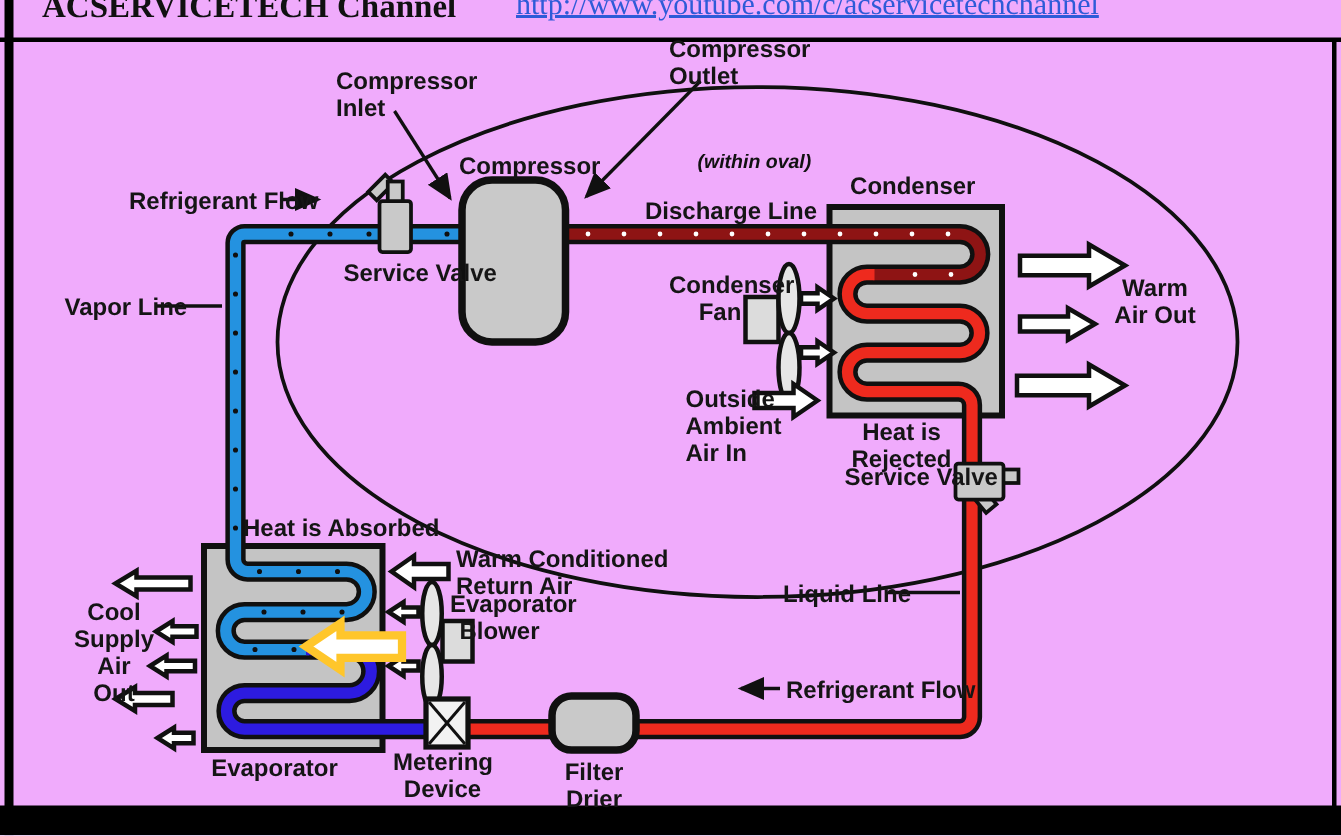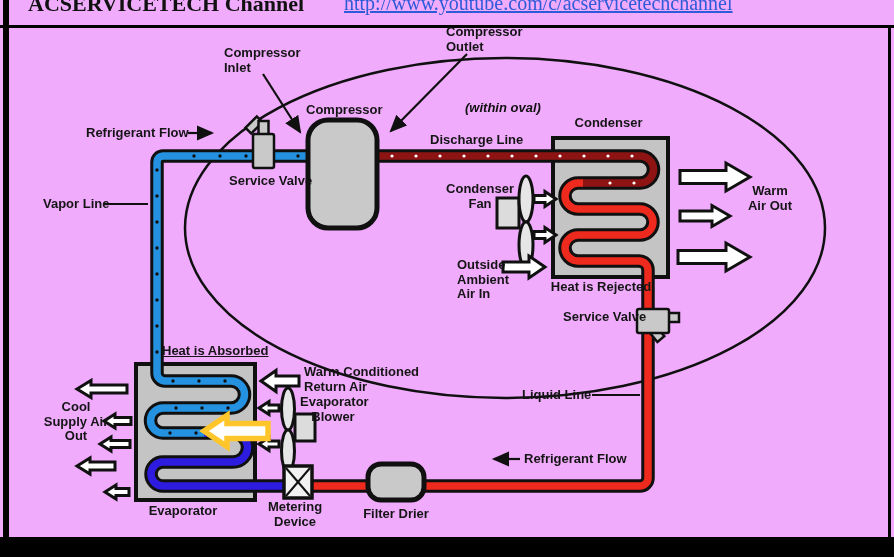--- a/index.html
+++ b/index.html
@@ -4,21 +4,21 @@
 <style>
   html,body{margin:0;padding:0;background:#fff;}
   #stage{position:relative;width:894px;height:557px;overflow:hidden;background:#f0abfc;
          font-family:"Liberation Sans",sans-serif;}
   
   .hdr-channel{position:absolute;left:28px;top:-9px;font-family:"Liberation Serif",serif;
     font-weight:bold;font-size:22px;color:#111;}
   .hdr-link{position:absolute;left:344px;top:-8px;font-family:"Liberation Serif",serif;
     font-size:20px;color:var(--link-blue);text-decoration:underline;white-space:nowrap;}
   
-  .lbl{position:absolute;font-weight:bold;color:#151515;font-size:13px;line-height:1.12;
+  .lbl{position:absolute;font-weight:bold;color:#151515;font-size:16px;line-height:1.12;
        white-space:pre-line;}
   .ctr{text-align:center;}
   .title{position:absolute;left:462px;top:77px;font-weight:bold;font-size:25px;color:#111;}
   .subtitle{position:absolute;left:465px;top:100px;font-weight:bold;font-size:13px;color:#111;font-style:italic;}
   
   .frame{fill:#000;}
   .oval{fill:none;stroke:#101010;stroke-width:2.5;}
   .pipe-outer{fill:none;stroke:#101010;stroke-width:13.5;}
   .pipe-vapor{fill:none;stroke:var(--vapor-blue);stroke-width:7.5;}
   .pipe-dark{fill:none;stroke:var(--liquid-blue);stroke-width:7.5;}
@@ -149,21 +149,21 @@
 Fan</div>
   <div class="lbl ctr" style="left:738px;top:184px;width:64px;">Warm
 Air Out</div>
   <div class="lbl" style="left:457px;top:258px;">Outside
 Ambient
 Air In</div>
   <div class="lbl ctr" style="left:549px;top:280px;width:104px;">Heat is Rejected</div>
   <div class="lbl" style="left:563px;top:310px;">Service Valve</div>
   <div class="lbl" style="left:522px;top:388px;">Liquid Line</div>
   <div class="lbl" style="left:524px;top:452px;">Refrigerant Flow</div>
-  <div class="lbl" style="left:162px;top:344px;text-decoration:underline;">Heat is Absorbed</div>
+  <div class="lbl" style="left:162px;top:344px;">Heat is Absorbed</div>
   <div class="lbl" style="left:304px;top:365px;">Warm Conditioned
 Return Air</div>
   <div class="lbl ctr" style="left:300px;top:395px;width:66px;">Evaporator
 Blower</div>
   <div class="lbl ctr" style="left:38px;top:400px;width:76px;">Cool
 Supply Air
 Out</div>
   <div class="lbl ctr" style="left:140px;top:504px;width:86px;">Evaporator</div>
   <div class="lbl ctr" style="left:262px;top:500px;width:66px;">Metering
 Device</div>

